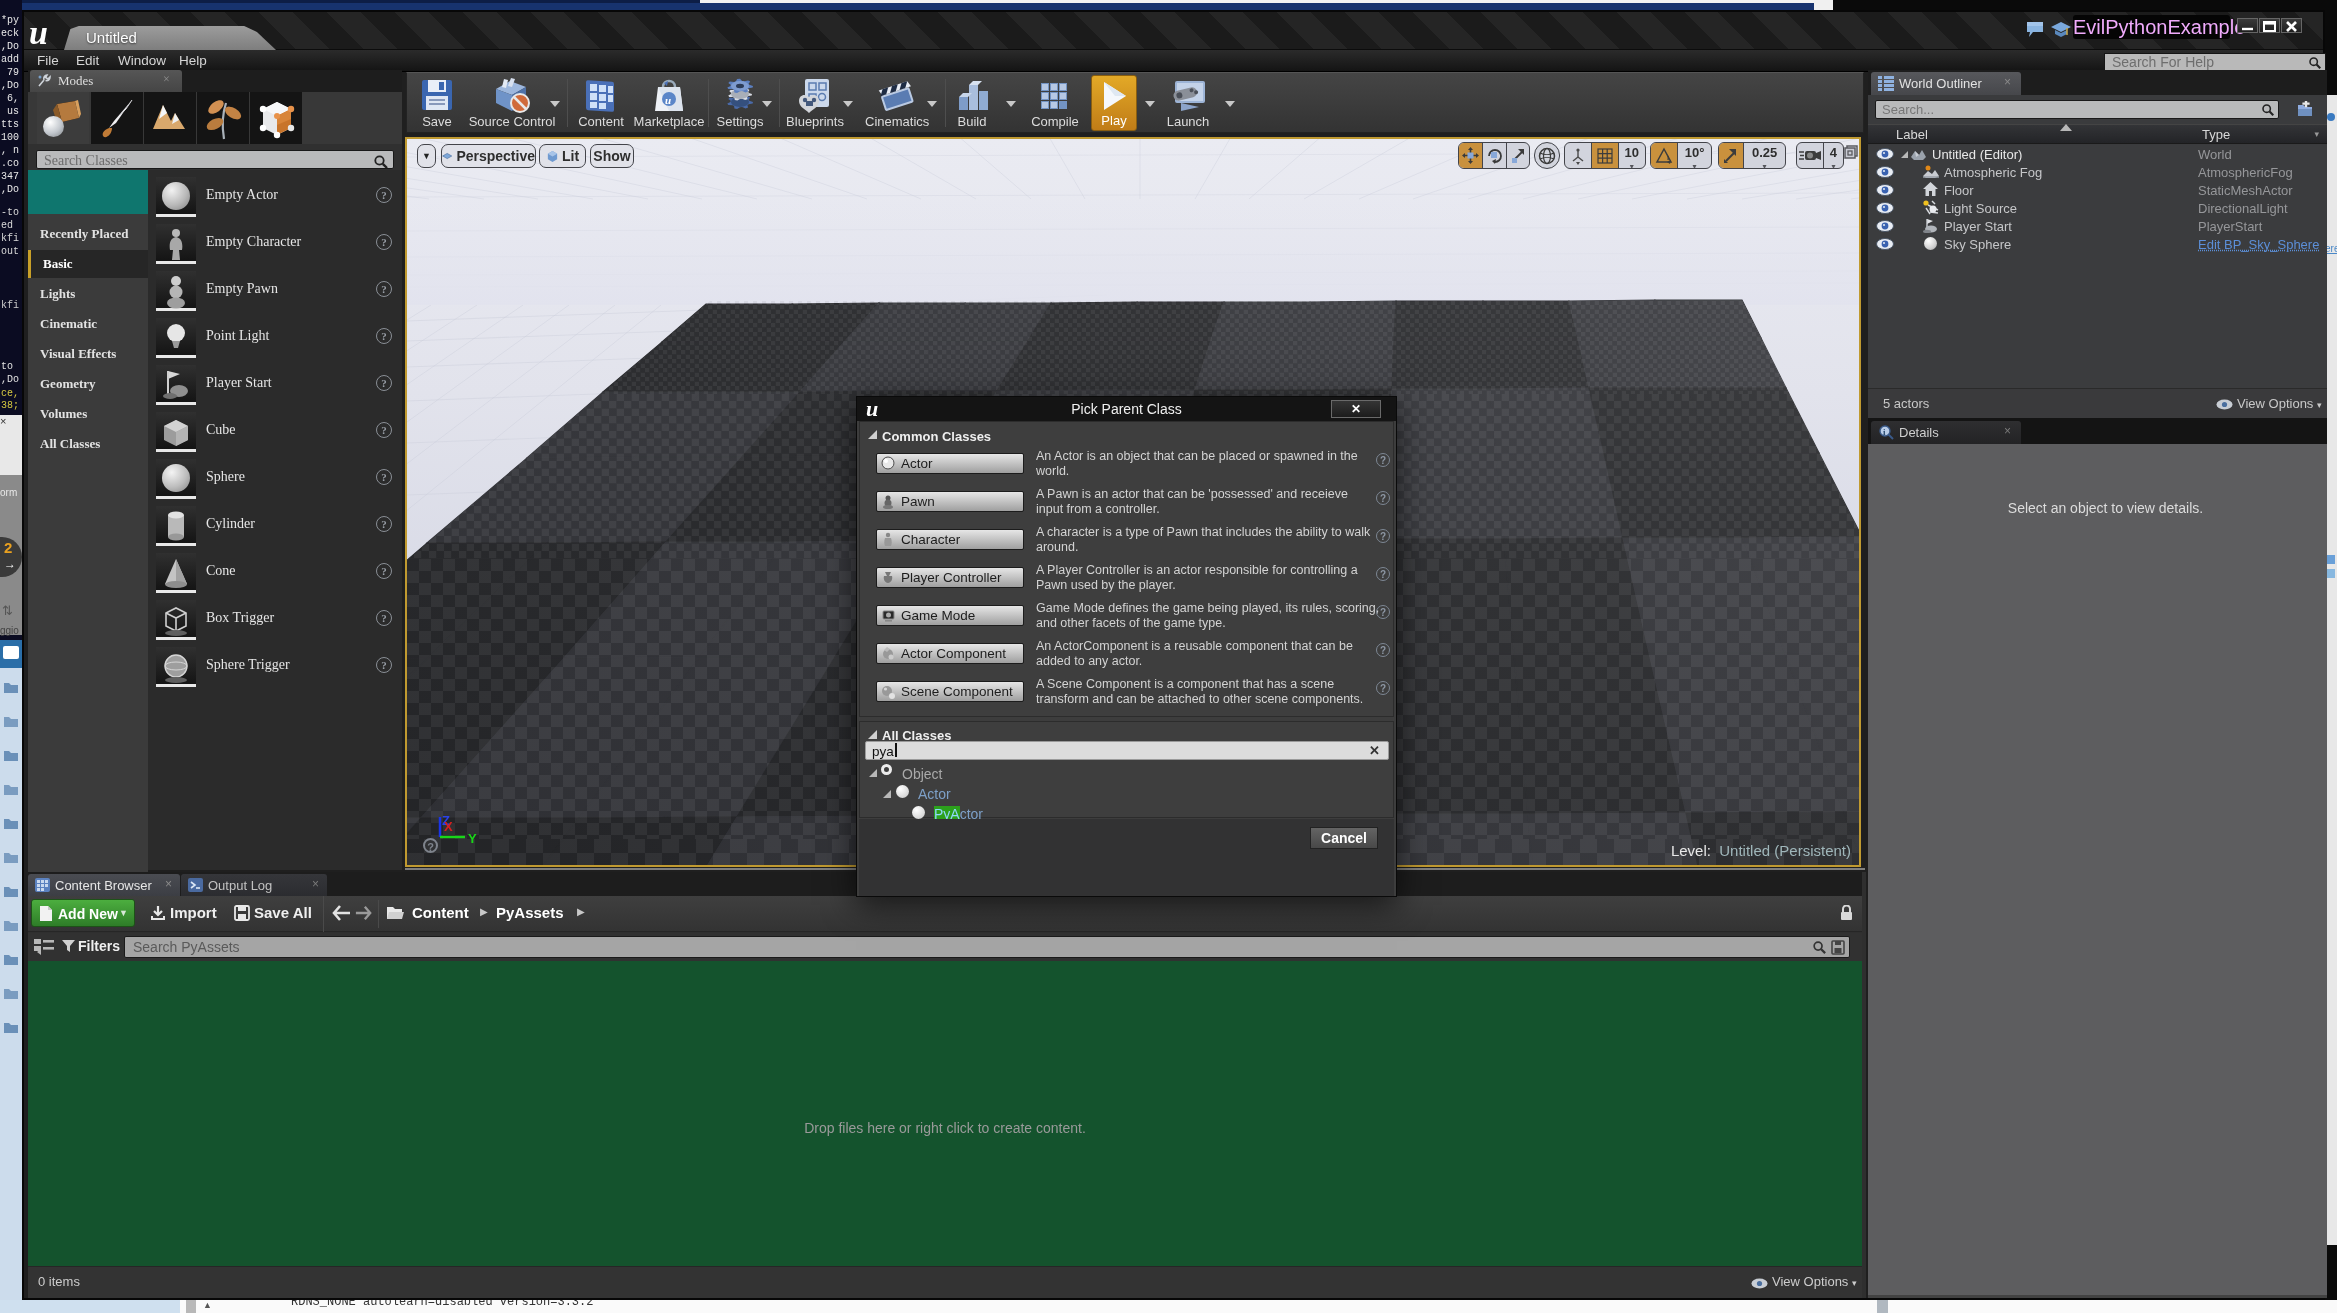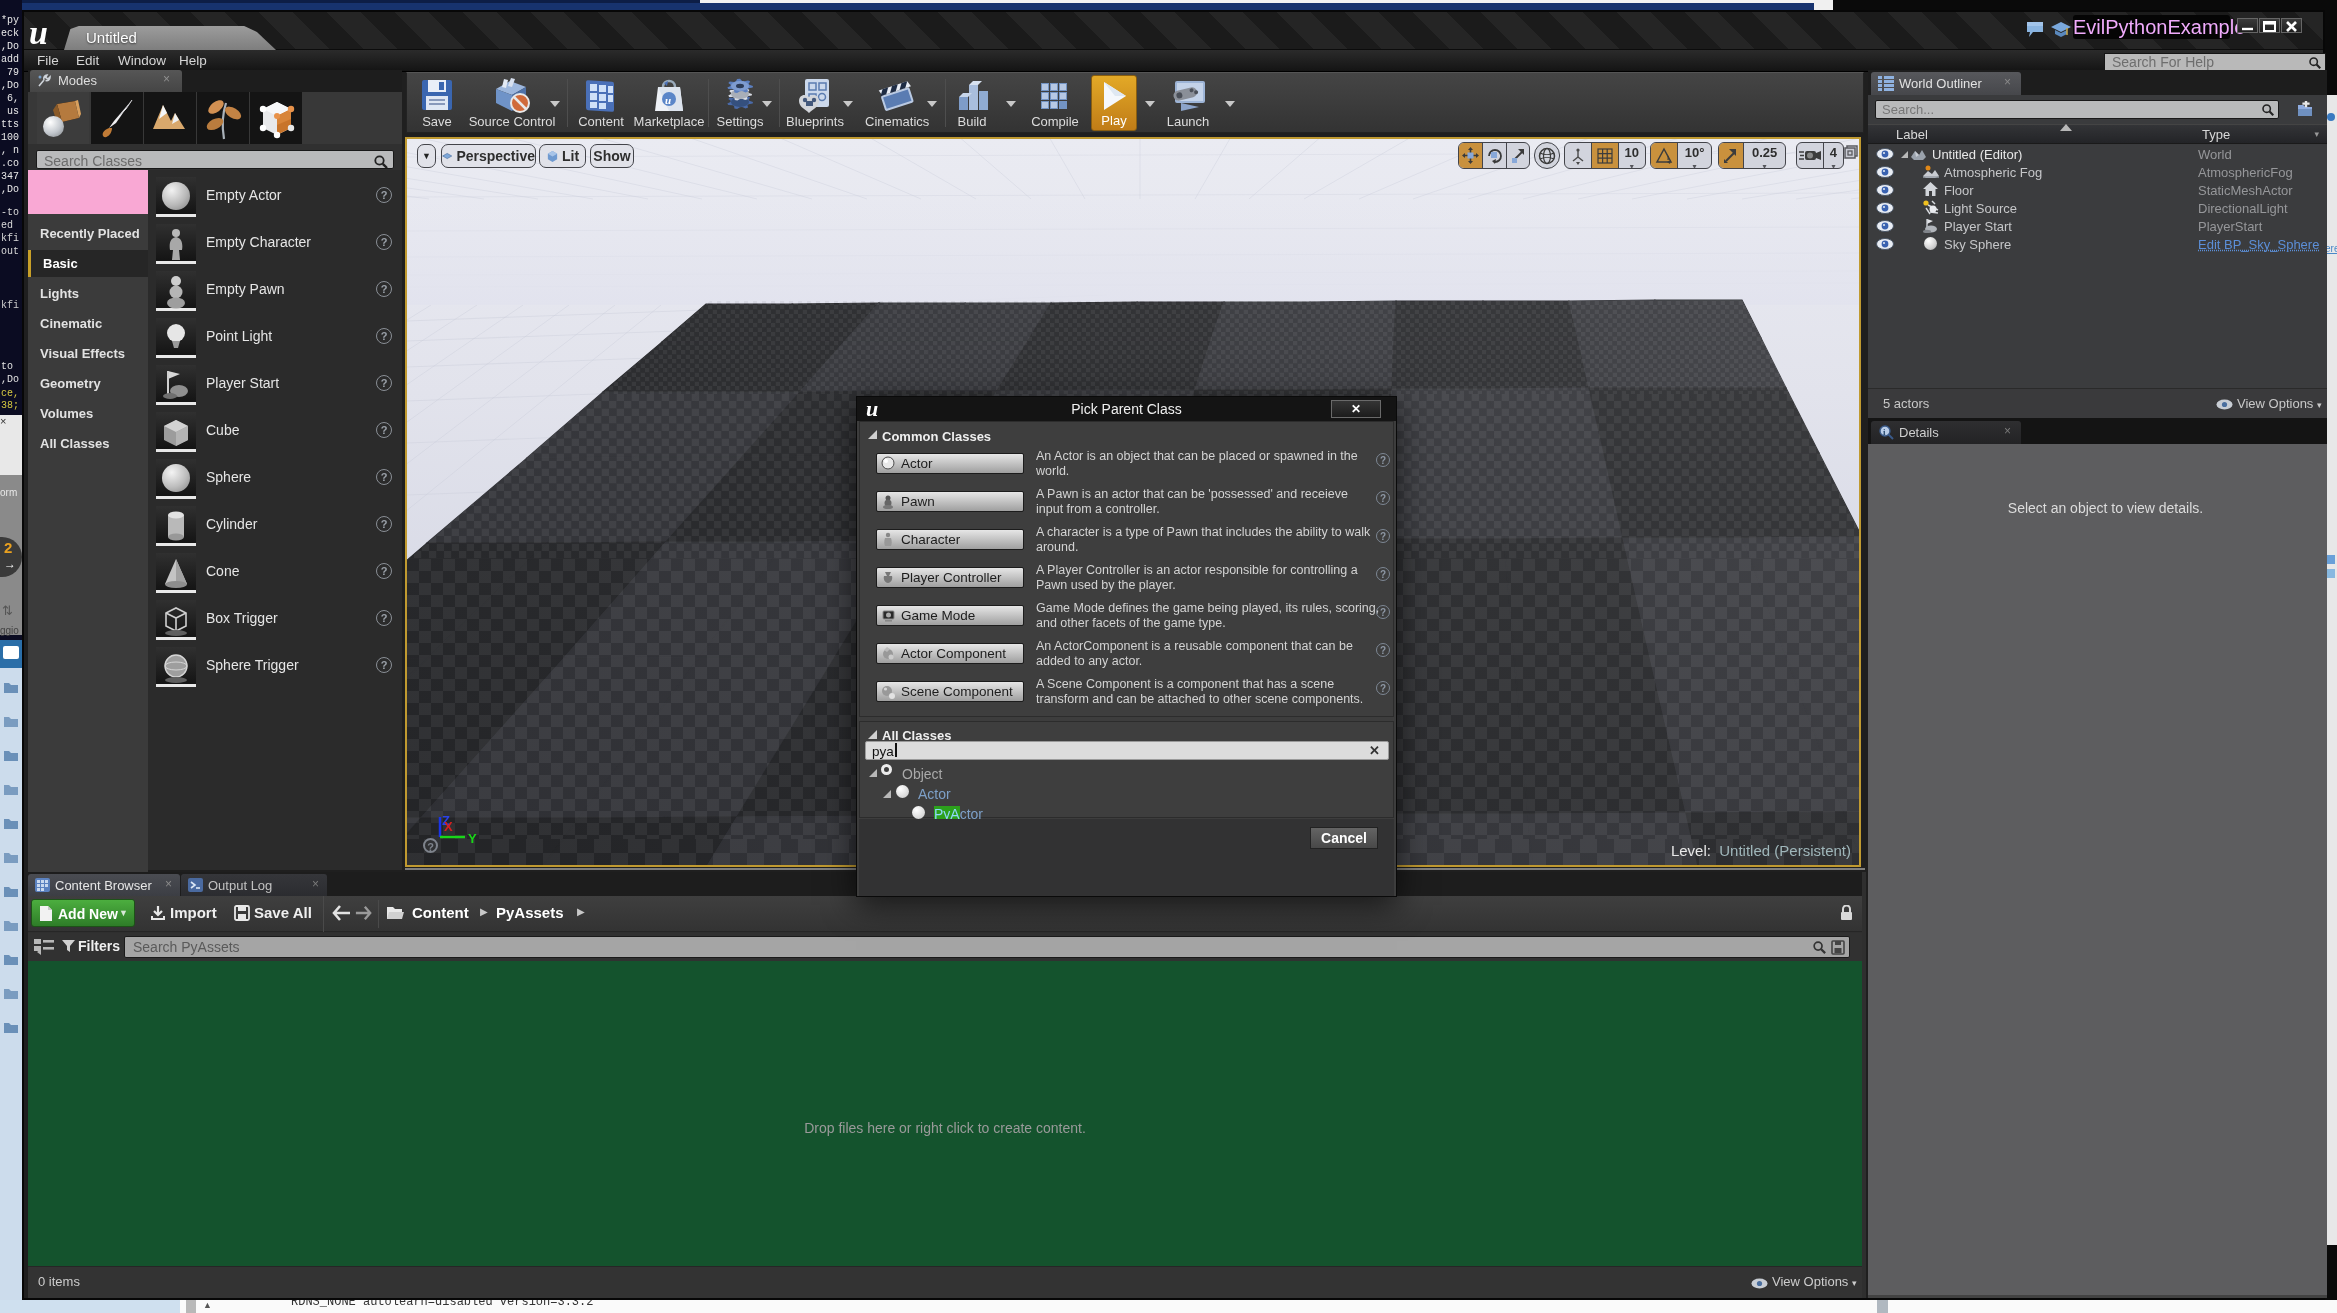--- a/index.html
+++ b/index.html
@@ -27,21 +27,21 @@
 #tab-untitled { left:40px; top:14px; width:212px; height:24px; background:linear-gradient(#9c9c9c,#7e7e7e); clip-path:polygon(0% 100%, 3% 12%, 7% 0%, 85% 0%, 91% 25%, 100% 100%); border-radius:6px 0 0 0; }
 #tab-untitled span { position:absolute; left:22px; top:3px; color:#fff; font-size:15px; text-shadow:0 1px 2px rgba(0,0,0,.6); }
 #wintitle { left:2049px; top:3px; width:157px; height:24px; background:#050505; border-radius:3px; color:#f0abfc; font-size:20px; text-align:center; line-height:24px; }
 .winbtn { top:6px; width:21px; height:15px; background:linear-gradient(#3a3a3a,#1f1f1f); border:1px solid #666; color:#fff; }
 
 #menubar { left:0; top:38px; width:2299px; height:22px; background:linear-gradient(#2b2b2b,#141414); border-bottom:1px solid #000; }
 .menuitem { position:absolute; top:3px; color:#d6d6d6; font-size:13.5px; }
 #helpsearch { left:2080px; top:41px; width:222px; height:18px; background:#b9b9b9; border:1px solid #151515; color:#6e6e6e; font-size:14px; line-height:17px; padding-left:7px; }
 
 
-#modes { left:4px; top:58px; width:374px; height:800px; background:#f9a8d4; }
+#modes { left:4px; top:58px; width:374px; height:800px; background:#0f766e;font-family:Liberation Serif, serif; }
 
 #toolbar { left:382px; top:60px; width:1458px; height:61px; background:linear-gradient(#454545,#333333); border:1px solid #222; border-top-color:#555;}
 
 #viewport { left:381px; top:125px; width:1456px; height:730px; border:2px solid #c09a30; background:#101010; }
 #vpinner { position:absolute; left:0; top:0; width:1452px; height:726px; overflow:hidden;
   background:linear-gradient(180deg,#eaebf2 0%,#e2e3ec 35%,#d8dae6 65%,#d0d3e1 100%); }
 .vbtn { position:absolute; height:24px; background:rgba(223,225,232,.85); border:1.5px solid #43444a; border-radius:7px; color:#2e2e2e; font-size:14px; font-weight:bold; white-space:nowrap; display:flex; align-items:center; justify-content:center; }
 .vgrp { position:absolute; height:27px; background:#d2d4dd; border:1.5px solid #43444a; border-radius:6px; overflow:hidden; display:flex; }
 .vseg { height:100%; border-right:1.5px solid #43444a; display:flex; align-items:center; justify-content:center; position:relative; }
 .vseg.orange { background:#c9913d; }

